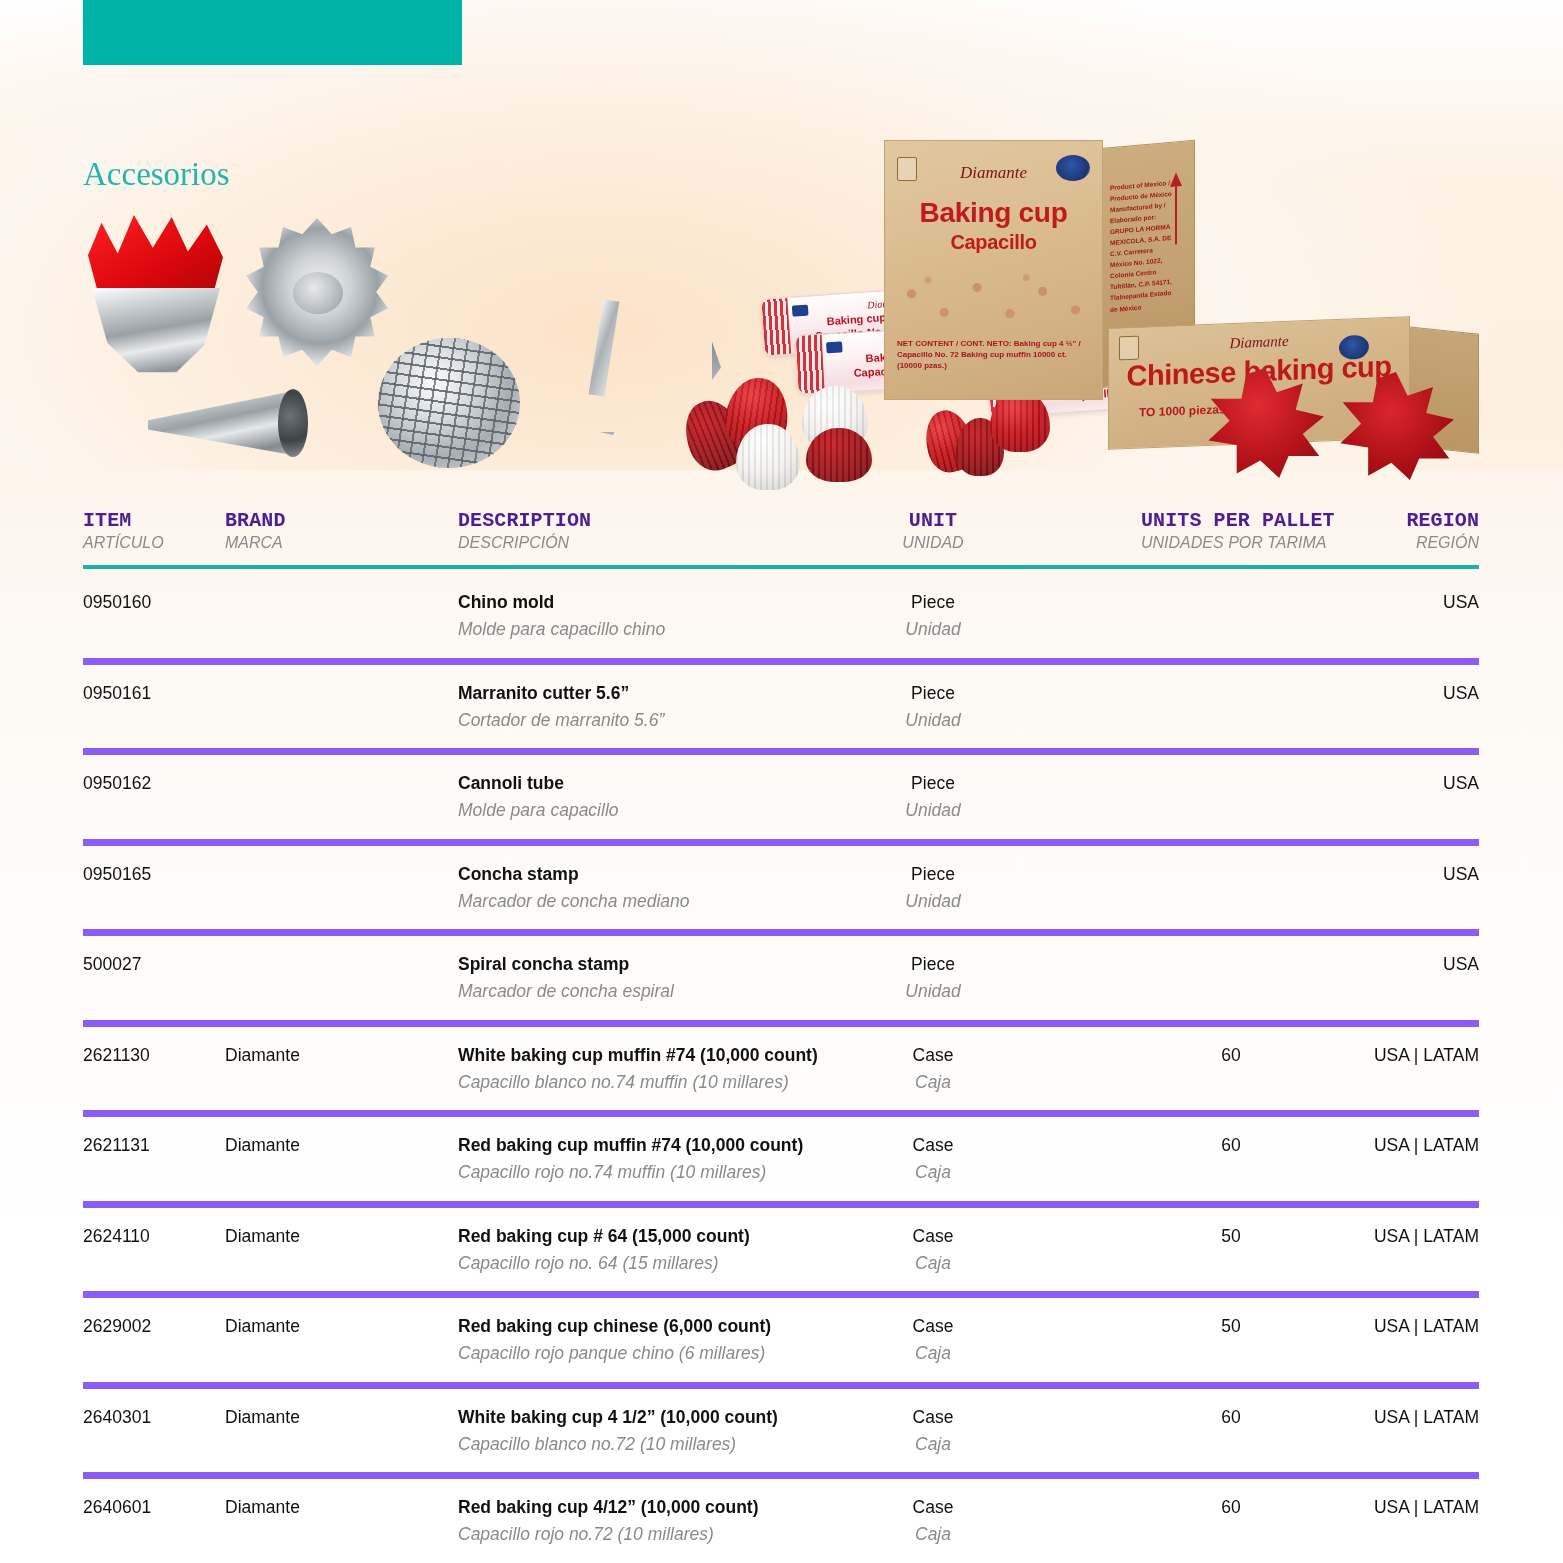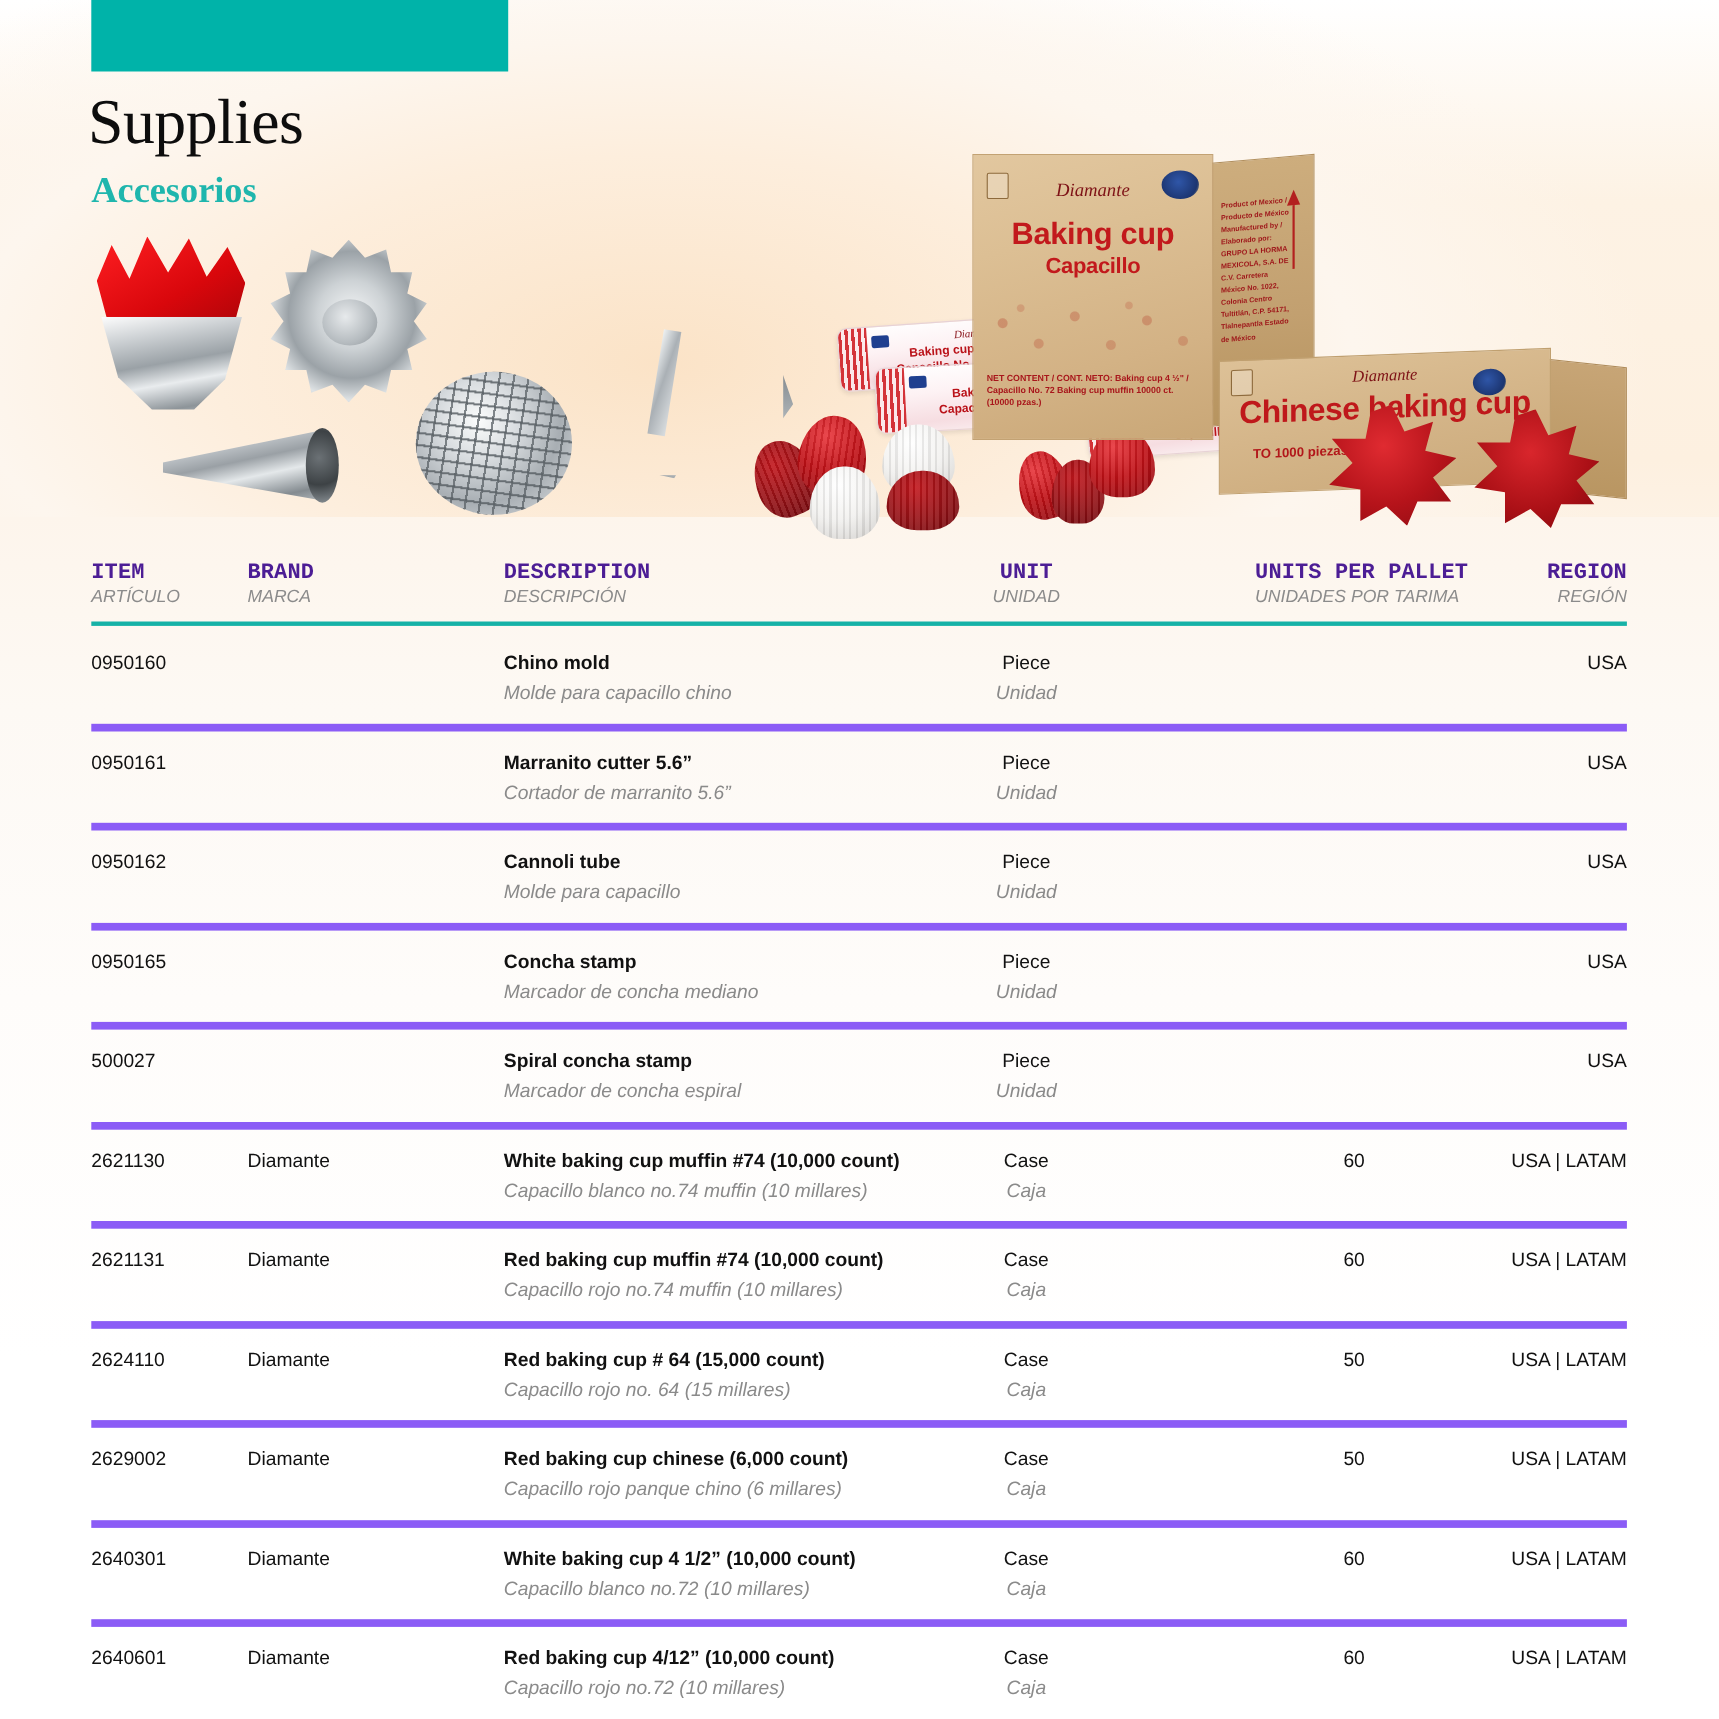--- a/index.html
+++ b/index.html
@@ -53,21 +53,21 @@
     font-weight: 400;
     color: #0d0d0d;
     letter-spacing: -0.5px;
     line-height: 1;
   }
   .title-es {
     position: absolute;
     left: 83px; top: 158px;
     font-family: "Liberation Serif", serif;
     font-size: 33px;
-    font-weight: 700;
+    font-weight: 400;
     color: #1fb6ad;
     line-height: 1;
   }
 
   
   .stage {
     position: absolute;
     left: 0; top: 60px;
     width: 1563px; height: 440px;
   }
@@ -387,21 +387,20 @@
 </head>
 <body>
 
 <div id="page">
 
   <div class="hero-wash"></div>
   <div class="table-wash"></div>
 
   <div class="teal-block"></div>
 
-  <div class="title-en">Supplies</div>
   <div class="title-es">Accesorios</div>
 
   <div class="stage">
 
     <div class="art chino-liner"></div>
     <div class="art chino-metal"></div>
 
     <div class="art flower-mold"></div>
     <div class="art flower-center"></div>
 

